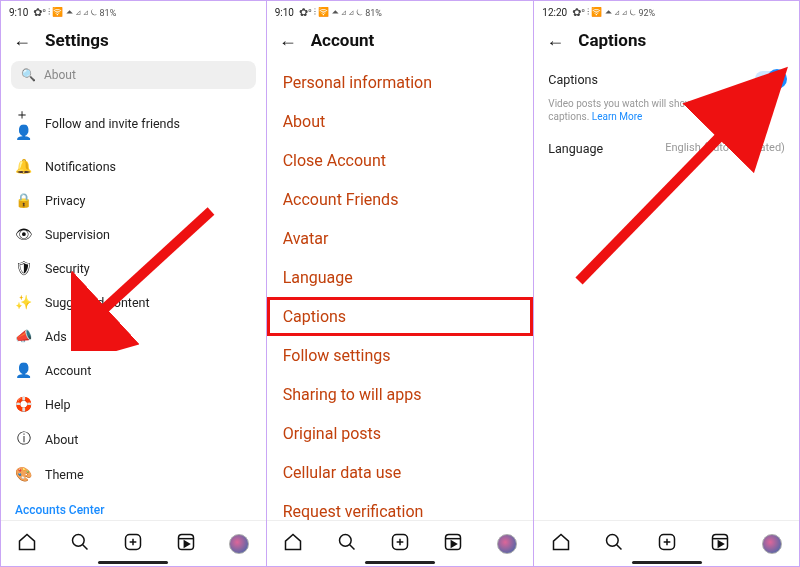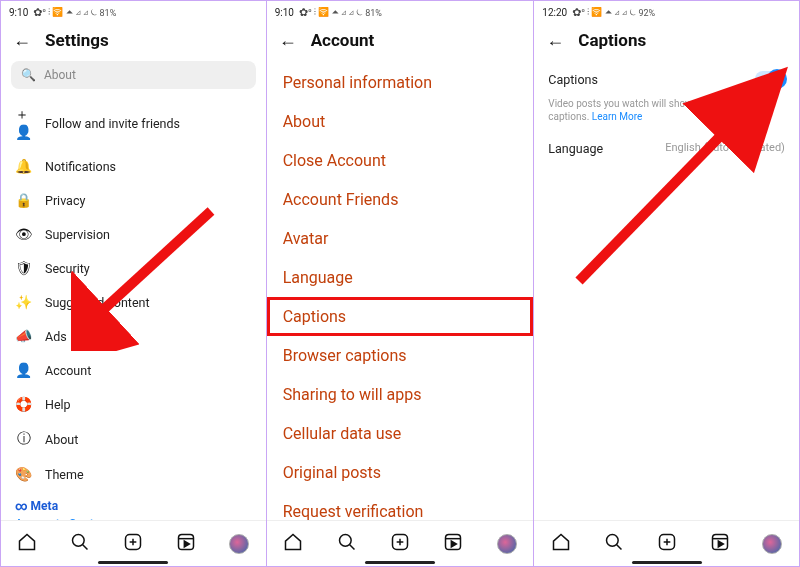--- a/index.html
+++ b/index.html
@@ -221,21 +221,20 @@
         <div class="menu-item">
           <span class="menu-icon">ⓘ</span>
           <span>About</span>
         </div>
         <div class="menu-item">
           <span class="menu-icon">🎨</span>
           <span>Theme</span>
         </div>
       </div>
     <div class="meta-section">
-      <div class="meta-logo">∞ Meta</div>
       <div class="accounts-center">Accounts Center</div>
       <div class="meta-desc">Control settings for connected experiences across Instagram, the Facebook app and Messenger, including</div>
     </div>
 
     <svg class="arrow" style="left:70px; top:200px;" width="150" height="150">
       <defs>
           <marker id="ah1" markerWidth="10" markerHeight="10" refX="2" refY="5" orient="auto">
         <polygon points="0,0 10,5 0,10" fill="#e11"></polygon>
           </marker>
         </defs>
@@ -280,24 +279,24 @@
       <span class="header-title">Account</span>
     </div>
     <div class="account-list" id="account-list">
         <div class="account-item">Personal information</div>
         <div class="account-item">About</div>
         <div class="account-item">Close Account</div>
         <div class="account-item">Account Friends</div>
         <div class="account-item">Avatar</div>
         <div class="account-item">Language</div>
         <div class="account-item highlight">Captions</div>
-        <div class="account-item">Browser captions</div>
+        <div class="account-item">Follow settings</div>
         <div class="account-item">Sharing to will apps</div>
+        <div class="account-item">Original posts</div>
         <div class="account-item">Cellular data use</div>
-        <div class="account-item">Original posts</div>
         <div class="account-item">Request verification</div>
         <div class="account-item">Review activity</div>
         <div class="account-item">Branded content</div>
       </div>
     <div class="bottom-nav">
       <span class="nav-icon"><svg width="20" height="20" viewBox="0 0 24 24" fill="none" stroke="#111" stroke-width="1.8">
             <path d="M3 11 L12 3 L21 11 V21 H3 Z"></path>
           </svg></span>
       <span class="nav-icon"><svg width="20" height="20" viewBox="0 0 24 24" fill="none" stroke="#111" stroke-width="1.8">
             <circle cx="10" cy="10" r="7"></circle>

